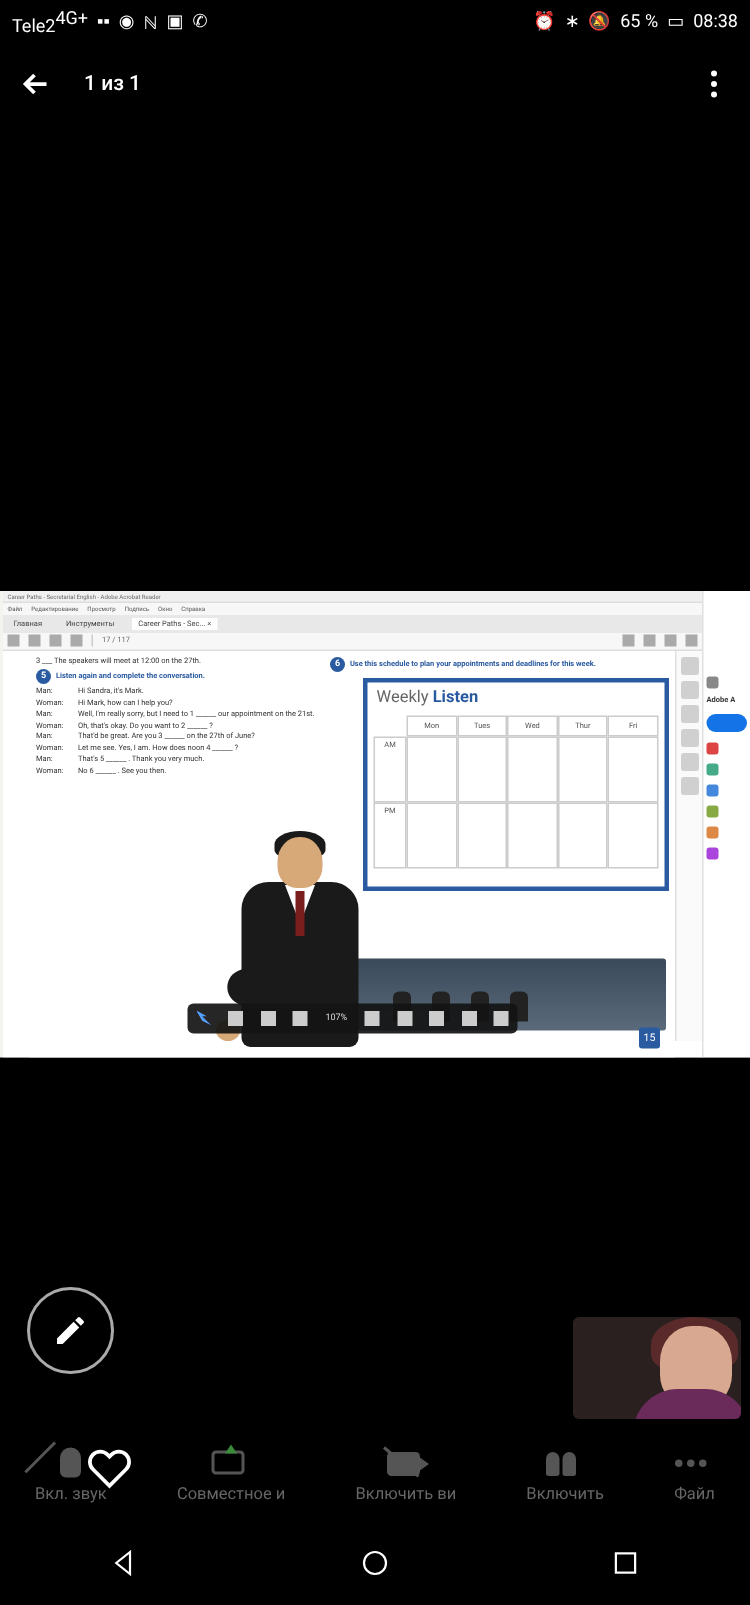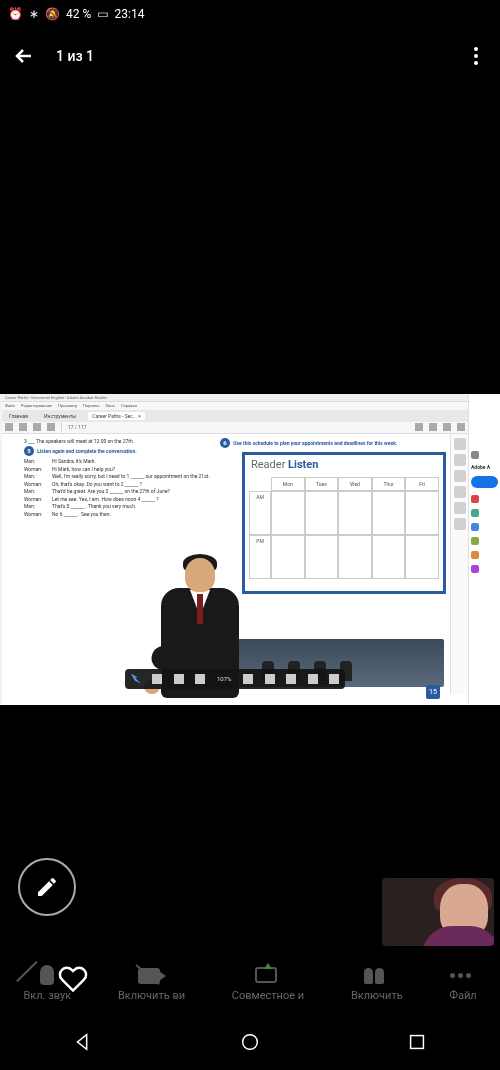--- a/index.html
+++ b/index.html
@@ -121,27 +121,35 @@
   .more-ico div { width: 5px; height: 5px; background: #555; border-radius: 50%; }
 
   
   .nav-bar { position: absolute; bottom: 0; left: 0; right: 0; height: 56px; background: #000; display: flex; align-items: center; justify-content: space-around; }
   .nav-bar .nb { width: 22px; height: 22px; }
 </style>
 </head>
 <body>
 
 <div class="status-bar">
+  <div class="status-left">
+    <span><span>Tele2</span><span class="sig-sup">4G+</span></span>
+    <span>▪▪</span>
+    <span>◉</span>
+    <span>ℕ</span>
+    <span>▣</span>
+    <span>✆</span>
+  </div>
   <div class="status-right">
     <span>⏰</span>
     <span>∗</span>
     <span>🔕</span>
-    <span>42 %</span>
+    <span>65 %</span>
     <span>▭</span>
-    <span>23:14</span>
+    <span>08:38</span>
   </div>
 </div>
 
 <div class="app-header">
   <div class="back-arrow">
     <svg viewBox="0 0 24 24" fill="none" stroke="#fff" stroke-width="2.5">
         <path d="M19 12H5M11 18l-6-6 6-6"></path>
       </svg>
   </div>
   <div class="header-title">1 из 1</div>
@@ -224,21 +232,21 @@
                 <div class="dlg-tx">No 6 ______ . See you then.</div>
               </div>
           </div>
           <div class="page-right">
             <div class="ex-line">
               <span class="ex-num">6</span>
               <span class="ex-text">Use this schedule to plan your appointments and deadlines for this week.</span>
             </div>
             <div class="planner-box">
               <div class="planner-inner">
-                <div class="planner-title"><span>Reader</span> <b>Listen</b></div>
+                <div class="planner-title"><span>Weekly</span> <b>Listen</b></div>
                 <div class="planner-grid">
                   <div class="pg-head">
                     <div class="corner"></div>
                     <div>Mon</div>
                     <div>Tues</div>
                     <div>Wed</div>
                     <div>Thur</div>
                     <div>Fri</div>
                   </div>
                   <div class="pg-row">
@@ -354,29 +362,29 @@
 
 <div class="meet-bar">
   <div class="meet-item">
     <div class="mi-icon">
         <div class="mic-ico"></div>
       </div>
     <span>Вкл. звук</span>
   </div>
   <div class="meet-item">
     <div class="mi-icon">
-        <div class="cam-ico"></div>
-      </div>
-    <span>Включить ви</span>
+        <div class="share-ico"></div>
+      </div>
+    <span>Совместное и</span>
   </div>
   <div class="meet-item">
     <div class="mi-icon">
-        <div class="share-ico"></div>
-      </div>
-    <span>Совместное и</span>
+        <div class="cam-ico"></div>
+      </div>
+    <span>Включить ви</span>
   </div>
   <div class="meet-item">
     <div class="mi-icon">
         <div class="people-ico">
           <div></div>
           <div></div>
         </div>
       </div>
     <span>Включить</span>
   </div>

